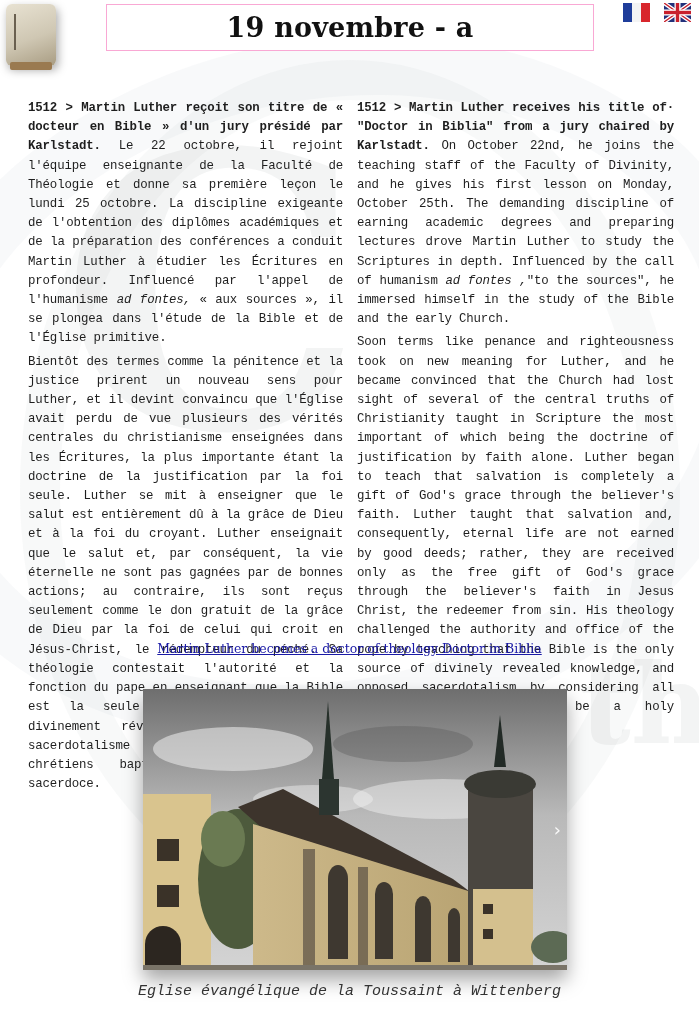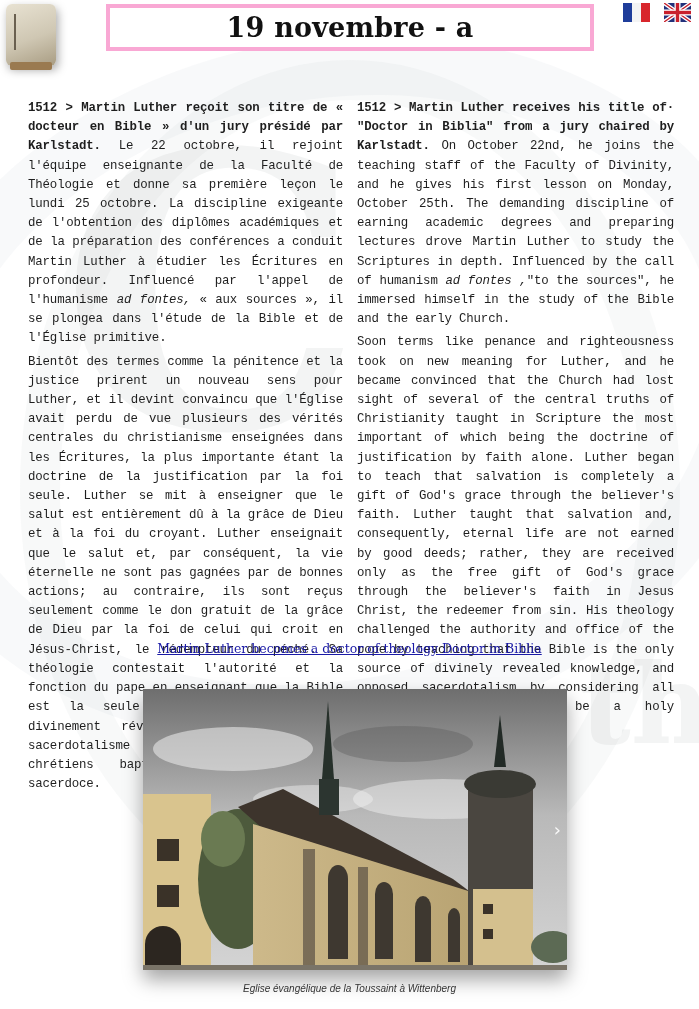--- a/index.html
+++ b/index.html
@@ -29,21 +29,21 @@
     position: absolute; left: 6px; top: 4px; width: 50px; height: 62px; z-index: 2;
     border-radius: 6px;
     background: linear-gradient(160deg, #e8e2d2 0%, #cfc7b3 55%, #a89c82 100%);
     box-shadow: 2px 4px 10px rgba(0,0,0,0.35);
   }
   .logo::before { content: ""; position: absolute; left: 8px; top: 10px; width: 2px; height: 36px; background: #6a6050; }
   .logo::after { content: ""; position: absolute; left: 4px; bottom: -4px; width: 42px; height: 8px; background: #9a7a50; border-radius: 2px; }
 
   .title-box {
     position: absolute; left: 106px; top: 4px; width: 488px; height: 47px; z-index: 2;
-    border: 4px solid #f9a8d4; background: #fff;
+    border: 1px solid #f9a8d4; background: #fff;
     display: flex; align-items: center; justify-content: center;
   }
   .title-box h1 {
     font-family: "DejaVu Serif", "Liberation Serif", serif;
     font-size: 27px; font-weight: bold; color: #111; letter-spacing: 0.2px;
   }
 
   .flags { position: absolute; right: 8px; top: 3px; display: flex; gap: 14px; z-index: 2; }
   .flag { width: 27px; height: 19px; display: block; cursor: pointer; }
   .flag svg { width: 27px; height: 19px; display: block; }
@@ -73,21 +73,21 @@
     box-shadow: 0 10px 18px rgba(0,0,0,0.35);
   }
   .photo { position: absolute; inset: 0; overflow: hidden; }
   .photo svg { width: 100%; height: 100%; display: block; }
   .next-arrow {
     position: absolute; right: 6px; top: 130px; color: #fff; font-size: 18px; cursor: pointer;
     font-family: "DejaVu Sans", sans-serif; opacity: 0.9;
   }
   .caption {
     position: absolute; left: 0; width: 699px; top: 983px; text-align: center; z-index: 2;
-    font-family: Liberation Sans, sans-serif; font-style: italic; font-size: 10px; color: #333;
+    font-family: Liberation Mono, monospace; font-style: italic; font-size: 15px; color: #333;
   }
 </style>
 </head>
 <body>
 
 <div class="watermark">
   <div class="wm-swoosh"></div>
   <div class="wm-ring"></div>
   <div class="wm-letter" style="left:60px; top:70px; font-size:380px;">C</div>
   <div class="wm-letter" style="left:580px; top:640px; font-size:110px;">th</div>

